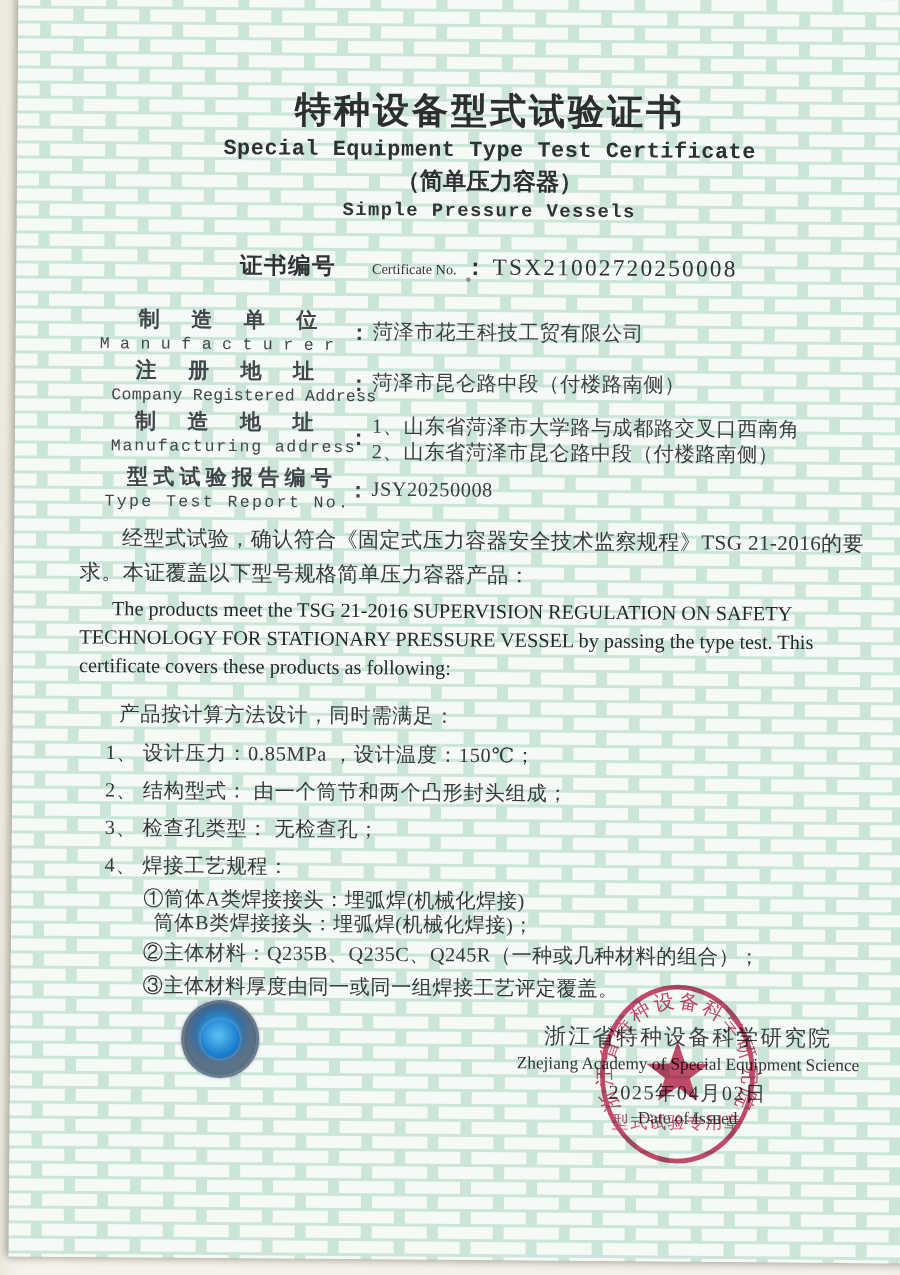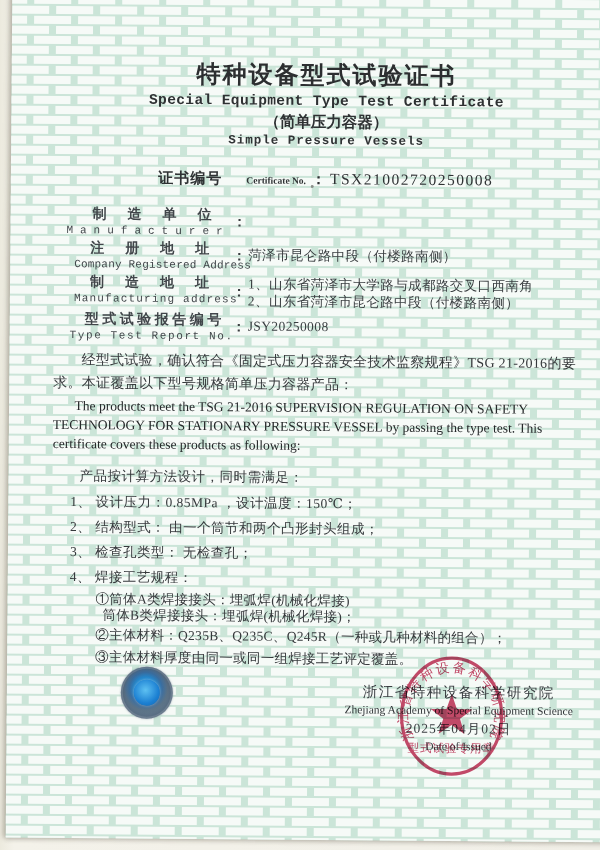--- a/index.html
+++ b/index.html
@@ -27,21 +27,21 @@
   
   .hdr { text-align:center; padding-top:74px; }
   .title { font-size:24px; line-height:26px; font-weight:bold; letter-spacing:2px; color:#2c2e30; }
   .t-en  { margin-top:4px; line-height:18px; font-family:"Liberation Mono","DejaVu Sans Mono",monospace;
            font-weight:bold; font-size:14.5px; letter-spacing:.4px; color:#2e3133; }
   .sub-cn{ margin-top:2px; line-height:20px; font-size:15.5px; font-weight:bold; color:#2e3133; }
   .sub-en{ margin-top:1px; line-height:16px; font-family:"Liberation Mono","DejaVu Sans Mono",monospace;
            font-weight:bold; font-size:12.5px; letter-spacing:1px; color:#303335; }
   .certline { margin-top:20px; line-height:20px; text-align:center; color:#2f3234; }
   .certline .cn { font-size:15px; font-weight:bold; letter-spacing:1px;text-align:center; }
-  .certline .en { font-size:9.5px; font-weight:bold; margin:0 1px 0 20px; }
+  .certline .en { font-size:9.5px; font-weight:normal; margin:0 1px 0 20px; }
   .certline .sep{ font-size:15px; font-weight:bold; }
   .certline .no { font-size:15.5px; letter-spacing:1.5px; font-weight:500; }
   .speck { position:absolute; left:300px; top:197px; width:3px; height:3px; background:#8a8f8a; border-radius:50%; }
 
   
   .fields { margin-top:16px; }
   .frow { display:flex; align-items:flex-start; margin-bottom:2px; min-height:32px; }
   .flabel { width:178px; flex:none; color:#41464a; }
   .flabel .cn { font-size:14px; line-height:17px; font-weight:600; white-space:nowrap; }
   .flabel .en { margin-top:1px; font-size:11px; line-height:14px; white-space:nowrap;
@@ -114,20 +114,23 @@
       </div>
     </div>
 
     <div class="fields">
       <div class="frow">
         <div class="flabel">
           <div class="cn">制造单位</div>
           <div class="en">Manufacturer</div>
         </div>
         <div class="fcolon">：</div>
+        <div class="fvals">
+          <div>菏泽市花王科技工贸有限公司</div>
+        </div>
       </div>
       <div class="frow">
         <div class="flabel">
           <div class="cn">注册地址</div>
           <div class="en">Company Registered Address</div>
         </div>
         <div class="fcolon">：</div>
         <div class="fvals">
           <div>菏泽市昆仑路中段（付楼路南侧）</div>
         </div>

